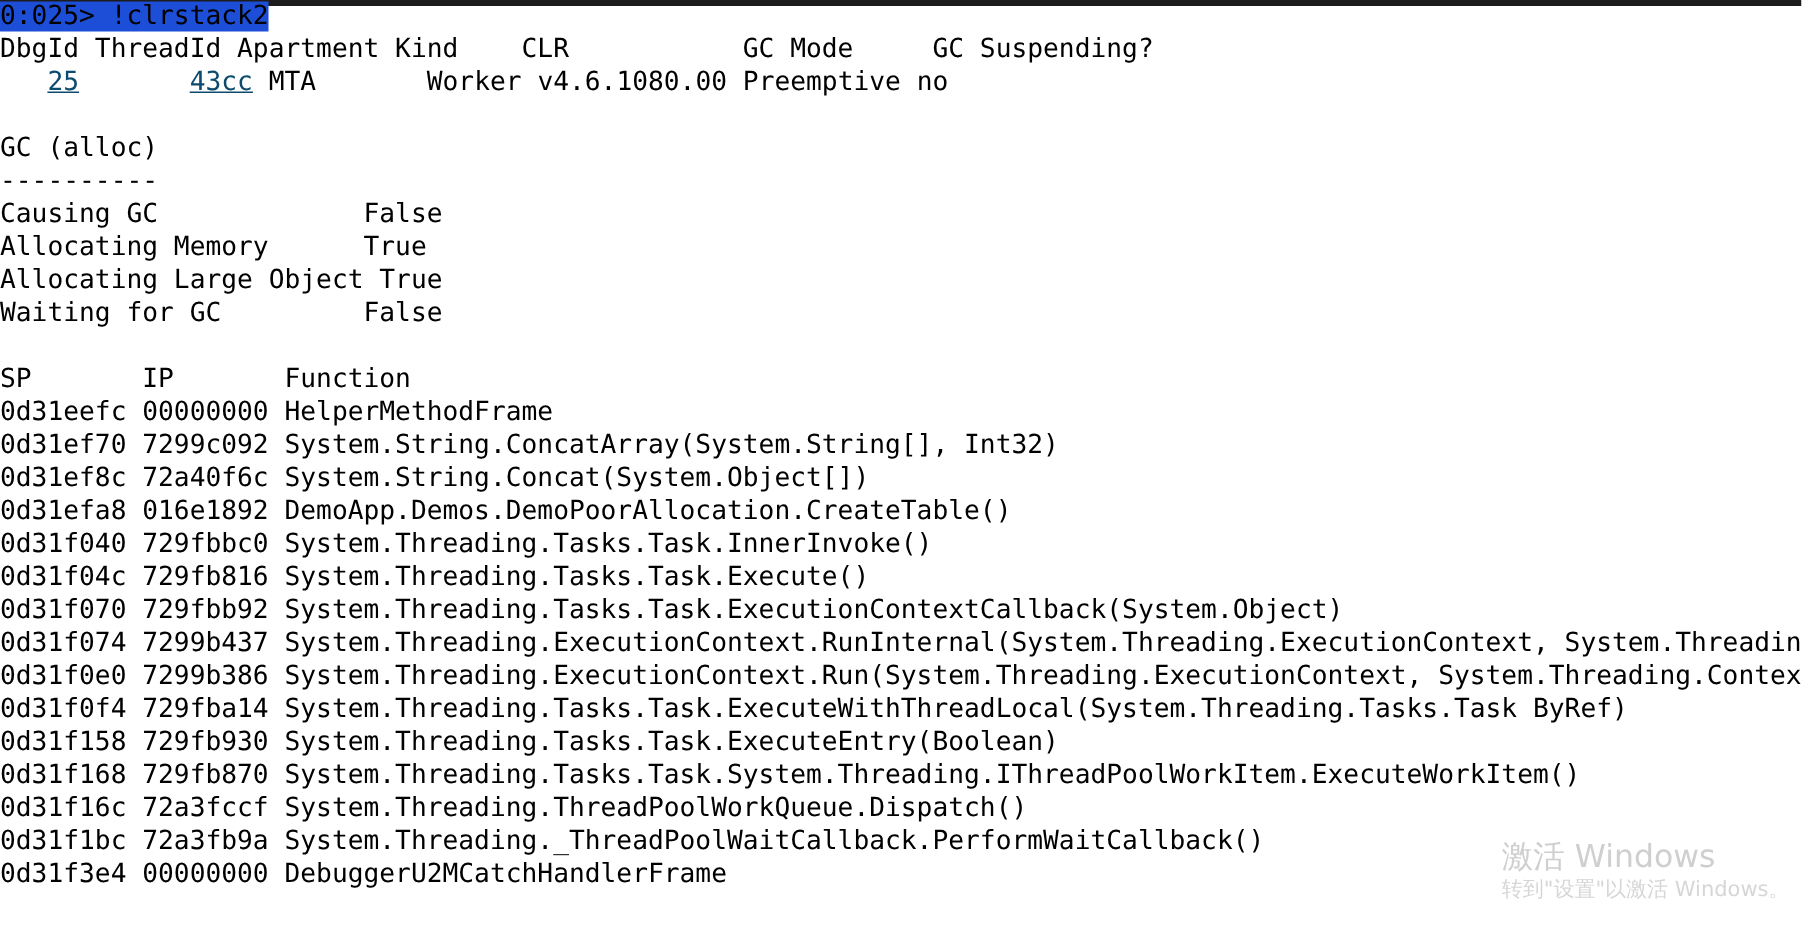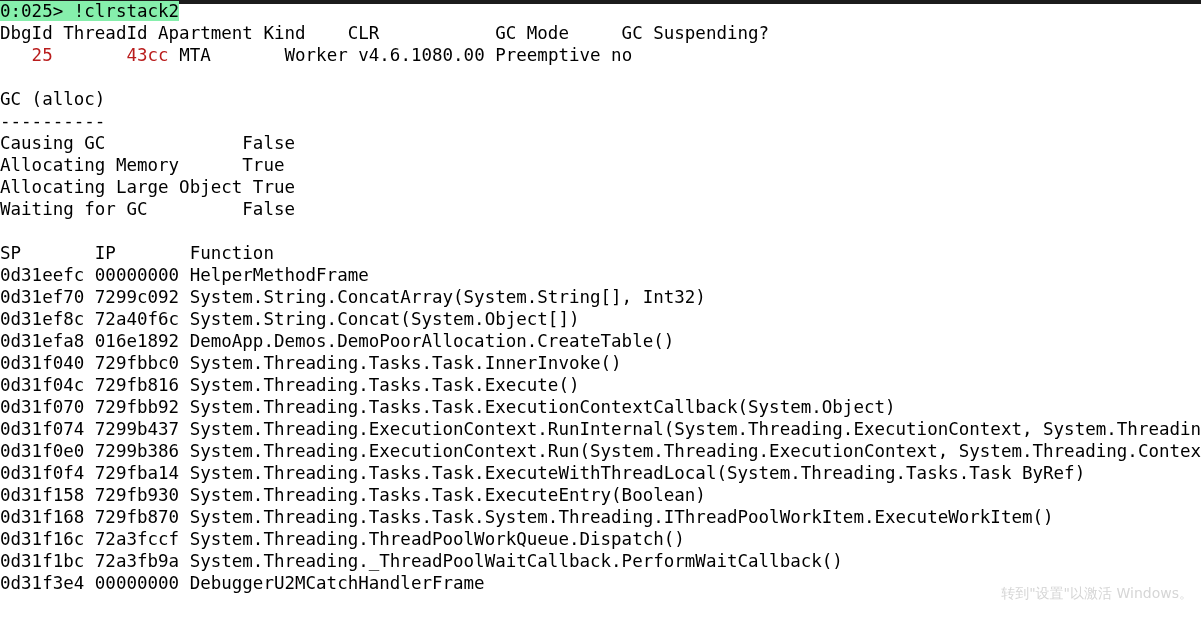--- a/index.html
+++ b/index.html
@@ -53,29 +53,30 @@
   }
 
   .line.blank { }
 
   
   .cmd-line {
     position: relative;
     z-index: 3;
   }
   .cmd-hl {
-    background: #86efac;
+    background: #1d4ed8;
     color: #000000;
     display: inline;
     padding: 0;
     text-align: center;
   }
 
   .link {
-    color: #b91c1c;
+    color: #0c4a6e;
+    text-decoration: underline;
   }
 
   
   .watermark {
     position: absolute;
     right: 8px;
     bottom: 16px;
     text-align: left;
     z-index: 4;
     pointer-events: none;
@@ -133,16 +134,17 @@
     <div class="line">0d31f0f4 729fba14 System.Threading.Tasks.Task.ExecuteWithThreadLocal(System.Threading.Tasks.Task ByRef)</div>
     <div class="line">0d31f158 729fb930 System.Threading.Tasks.Task.ExecuteEntry(Boolean)</div>
     <div class="line">0d31f168 729fb870 System.Threading.Tasks.Task.System.Threading.IThreadPoolWorkItem.ExecuteWorkItem()</div>
     <div class="line">0d31f16c 72a3fccf System.Threading.ThreadPoolWorkQueue.Dispatch()</div>
     <div class="line">0d31f1bc 72a3fb9a System.Threading._ThreadPoolWaitCallback.PerformWaitCallback()</div>
     <div class="line">0d31f3e4 00000000 DebuggerU2MCatchHandlerFrame</div>
 
   </div>
 
   <div class="watermark">
+    <div class="wm-title">激活 Windows</div>
     <div class="wm-sub">转到"设置"以激活 Windows。</div>
   </div>
 
 </div>
 
 </body></html>

